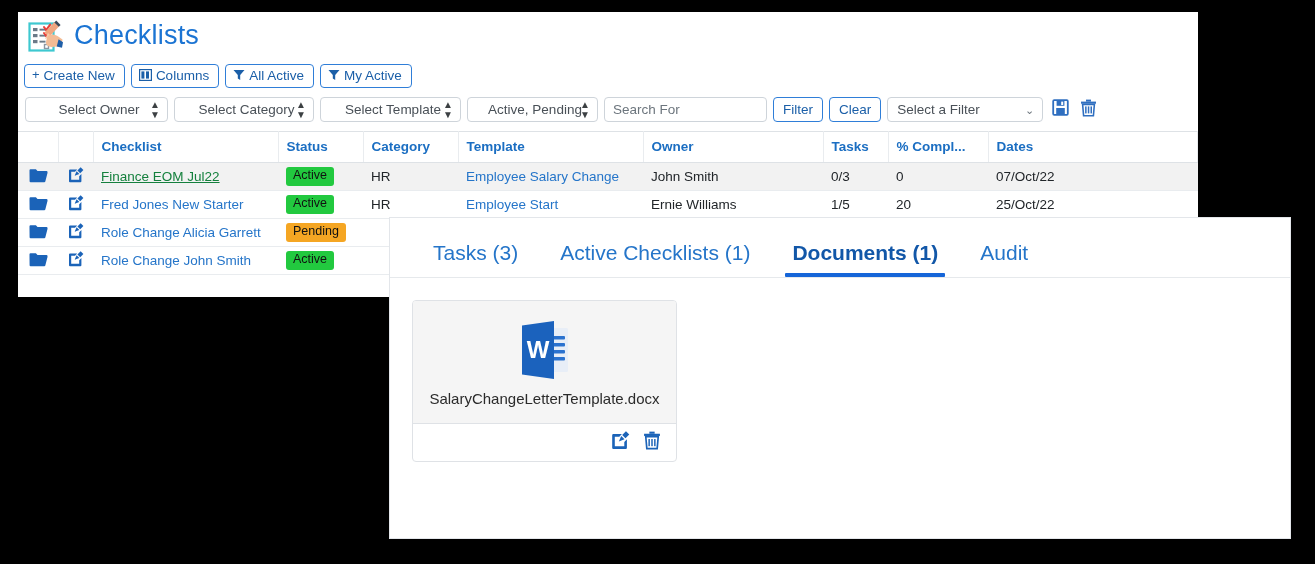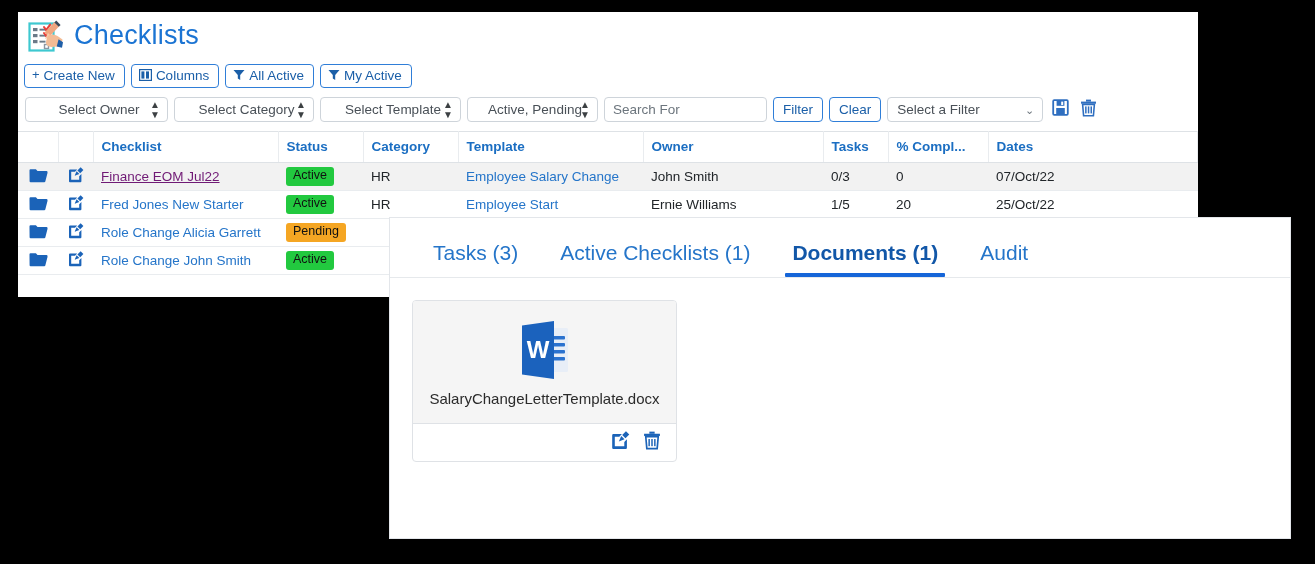--- a/index.html
+++ b/index.html
@@ -92,21 +92,21 @@
   .c-ico2 { width: 35px; }
   .c-name { width: 185px; margin-top: 13px; }
   .c-stat { width: 85px; }
   .c-cat  { width: 95px; }
   .c-tmpl { width: 185px; }
   .c-own  { width: 180px; }
   .c-task { width: 65px; }
   .c-pct  { width: 100px; }
   .c-date { width: auto; border-radius: 14px; }
   .link { color:#2575c9; }
-  .link-u { color:#701a75; text-decoration: underline; }
+  .link-u { color:#15803d; text-decoration: underline; }
   .badge {
     display:inline-block; font-size: 12.5px; color:#111; padding: 1px 7px 2px 7px;
     border-radius: 3px; line-height: 1.25;
   }
   .badge-active { background: #22c93f; }
   .badge-pending { background: #f5a623; }
   .icell { text-align: center; padding-left:0; padding-right:0; }
 
   
   .fg-panel {

